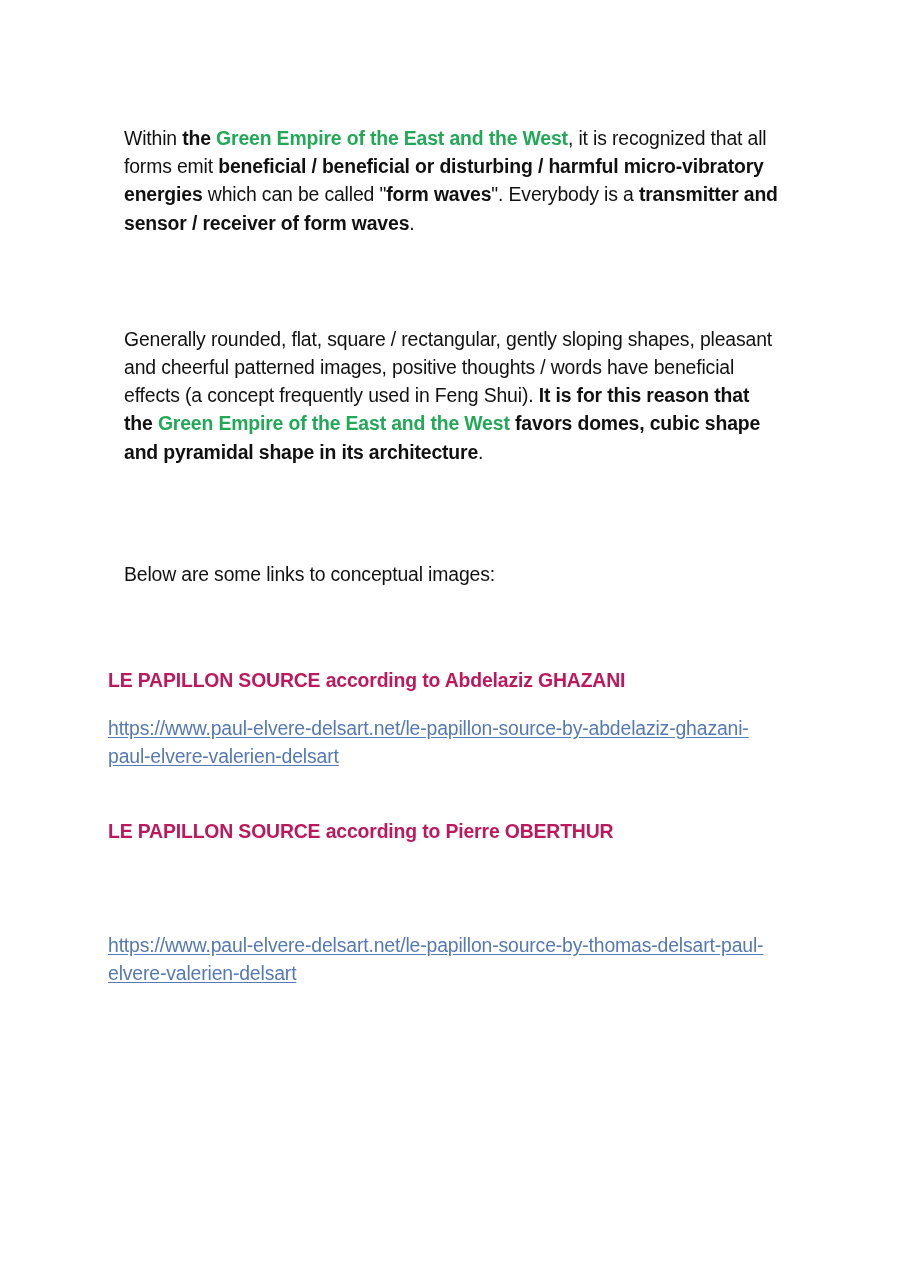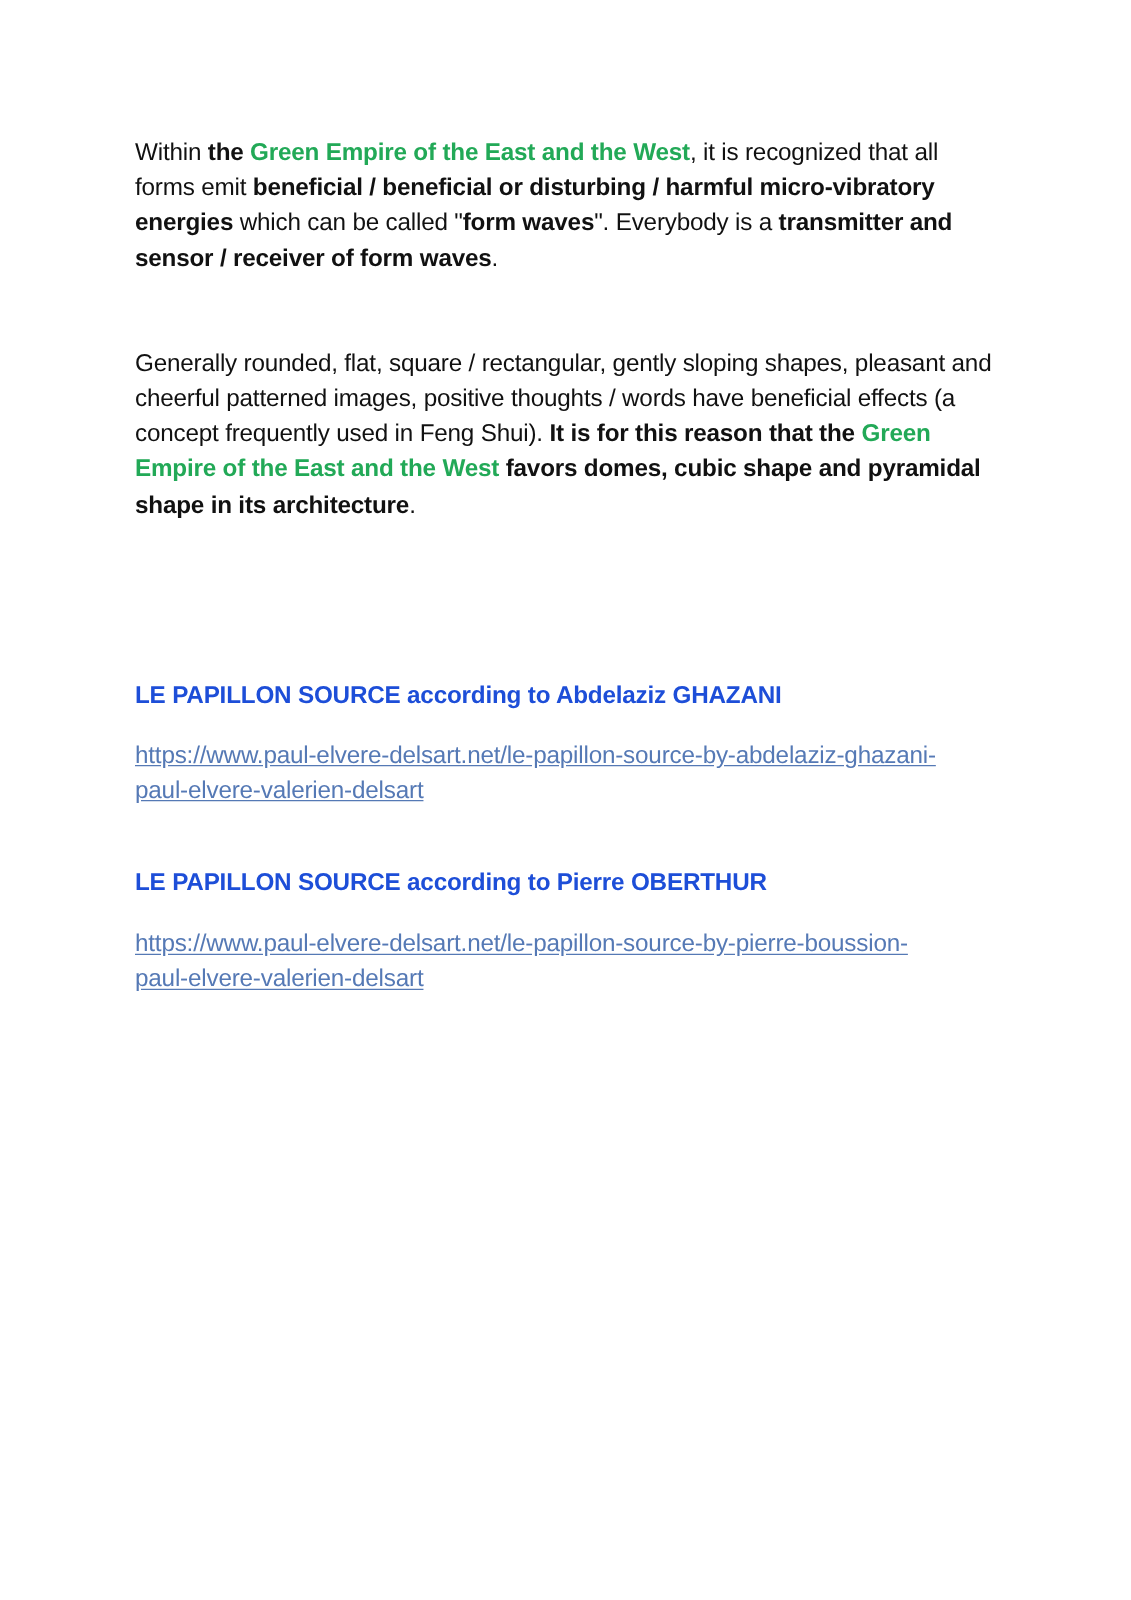--- a/index.html
+++ b/index.html
@@ -19,42 +19,42 @@
     width: 905px;
     height: 1280px;
     background: #ffffff;
     box-sizing: border-box;
     padding: 108px 110px 0 108px;
   }
   .content {
     width: 690px;
   }
   p.para {
-    margin: 0;
+    margin: 16px;
     font-size: 19.4px;
     line-height: 28.2px;
     letter-spacing: -0.15px;
     color: #111111;
     font-weight: 400;
     word-spacing: 0px;
   }
   .b { font-weight: 700; }
   .green { color: #22a957; font-weight: 700; }
   .gap-lg { height: 56px; }
   .gap-md { height: 46px; }
   .gap-xl { height: 62px; }
   .gap-sm { height: 20px; }
 
   h2.heading {
     margin: 0;
     font-size: 19.4px;
     line-height: 28.2px;
     font-weight: 700;
     letter-spacing: -0.15px;
-    color: #1d4ed8;
+    color: #be185d;
   }
   a.link {
     display: block;
     font-size: 19.4px;
     line-height: 28.2px;
     letter-spacing: -0.15px;
     color: #5579b5;
     text-decoration-color: #5579b5;
     text-underline-offset: 2px;
     font-weight: 400;
@@ -70,38 +70,39 @@
   <div class="content">
 
     <p class="para"><span>Within </span><span class="b">the </span><span class="green">Green Empire of the East and the West</span><span>, it is recognized that all forms emit </span><span class="b">beneficial / beneficial or disturbing / harmful micro-vibratory energies</span><span> which can be called "</span><span class="b">form waves</span><span>". Everybody is a </span><span class="b">transmitter and sensor / receiver of form waves</span><span>.</span></p>
 
     <div class="gap-lg"></div>
 
     <p class="para"><span>Generally rounded, flat, square / rectangular, gently sloping shapes, pleasant and cheerful patterned images, positive thoughts / words have beneficial effects (a concept frequently used in Feng Shui). </span><span class="b">It is for this reason that the </span><span class="green">Green Empire of the East and the West</span><span class="b"> favors domes, cubic shape and pyramidal shape in its architecture</span><span>.</span></p>
 
     <div class="gap-xl"></div>
 
+    <p class="para">Below are some links to conceptual images:</p>
 
     <div class="gap-xl"></div>
 
     <h2 class="heading">LE PAPILLON SOURCE according to Abdelaziz GHAZANI</h2>
     <div class="gap-sm"></div>
     <p class="link-block">
         <a class="link" href="#">https://www.paul-elvere-delsart.net/le-papillon-source-by-abdelaziz-ghazani-paul-elvere-valerien-delsart</a>
       </p>
 
     <div class="gap-md"></div>
 
     <h2 class="heading">LE PAPILLON SOURCE according to Pierre OBERTHUR</h2>
     <div class="gap-sm"></div>
-    <p class="link-block">
-        <a class="link" href="#">https://www.paul-elvere-delsart.net/le-papillon-source-by-pierre-boussion-paul-elvere-valerien-delsart</a>
-      </p>
 
     <div class="gap-md"></div>
 
     <div class="gap-sm"></div>
+    <p class="link-block">
+        <a class="link" href="#">https://www.paul-elvere-delsart.net/le-papillon-source-by-thomas-delsart-paul-elvere-valerien-delsart</a>
+      </p>
 
     <div class="gap-md"></div>
 
 
   </div>
 </div>
 
 </body></html>

